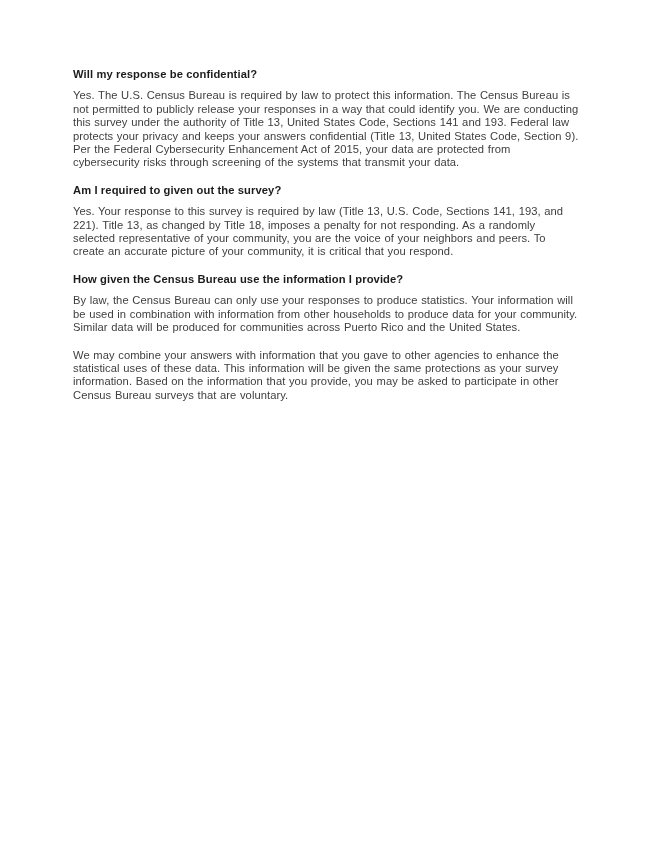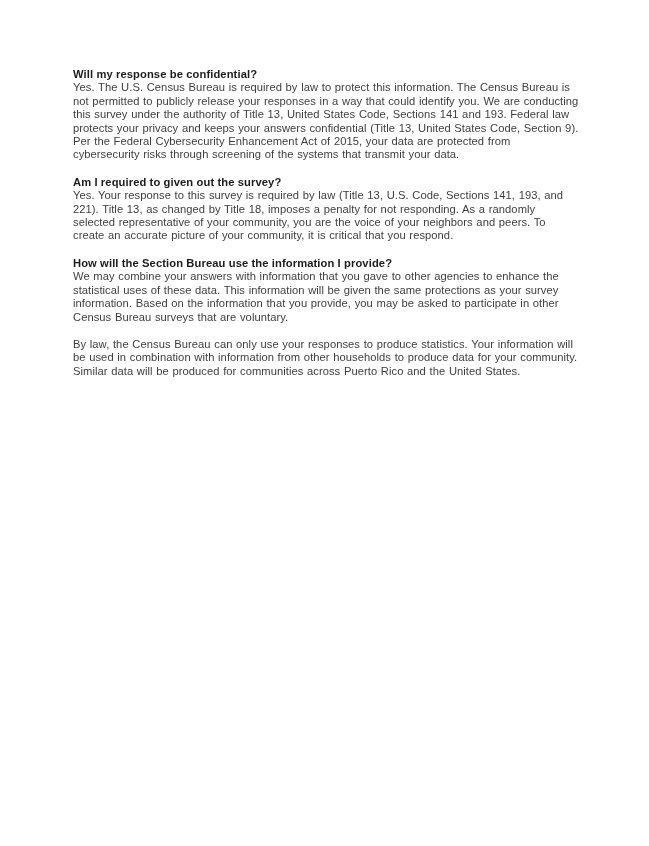--- a/index.html
+++ b/index.html
@@ -23,21 +23,21 @@
   }
   .faq-heading {
     margin: 6px 0 0 0;
     font-size: 11.2px;
     line-height: 13.4px;
     font-weight: bold;
     color: #1c1c1c;
     letter-spacing: 0.1px;
   }
   .faq-paragraph {
-    margin: 0 0 14px 0;
+    margin: 8px 0 14px 0;
     font-size: 11.2px;
     line-height: 13.4px;
     font-weight: 400;
     color: #3e3e3e;
     letter-spacing: 0.05px;
     word-spacing: 0.5px;
   }
 </style>
 </head>
 <body>
@@ -49,19 +49,19 @@
       <h3 class="faq-heading">Will my response be confidential?</h3>
       <p class="faq-paragraph">Yes. The U.S. Census Bureau is required by law to protect this information. The Census Bureau is not permitted to publicly release your responses in a way that could identify you. We are conducting this survey under the authority of Title 13, United States Code, Sections 141 and 193. Federal law protects your privacy and keeps your answers confidential (Title 13, United States Code, Section 9). Per the Federal Cybersecurity Enhancement Act of 2015, your data are protected from cybersecurity risks through screening of the systems that transmit your data.</p>
     </section>
 
     <section>
       <h3 class="faq-heading">Am I required to given out the survey?</h3>
       <p class="faq-paragraph">Yes. Your response to this survey is required by law (Title 13, U.S. Code, Sections 141, 193, and 221). Title 13, as changed by Title 18, imposes a penalty for not responding. As a randomly selected representative of your community, you are the voice of your neighbors and peers. To create an accurate picture of your community, it is critical that you respond.</p>
     </section>
 
     <section>
-      <h3 class="faq-heading">How will the Section Bureau use the information I provide?</h3>
+      <h3 class="faq-heading">How given the Census Bureau use the information I provide?</h3>
+      <p class="faq-paragraph">By law, the Census Bureau can only use your responses to produce statistics. Your information will be used in combination with information from other households to produce data for your community. Similar data will be produced for communities across Puerto Rico and the United States.</p>
       <p class="faq-paragraph">We may combine your answers with information that you gave to other agencies to enhance the statistical uses of these data. This information will be given the same protections as your survey information. Based on the information that you provide, you may be asked to participate in other Census Bureau surveys that are voluntary.</p>
-      <p class="faq-paragraph">By law, the Census Bureau can only use your responses to produce statistics. Your information will be used in combination with information from other households to produce data for your community. Similar data will be produced for communities across Puerto Rico and the United States.</p>
     </section>
 
   </div>
 </div>
 
 </body></html>

